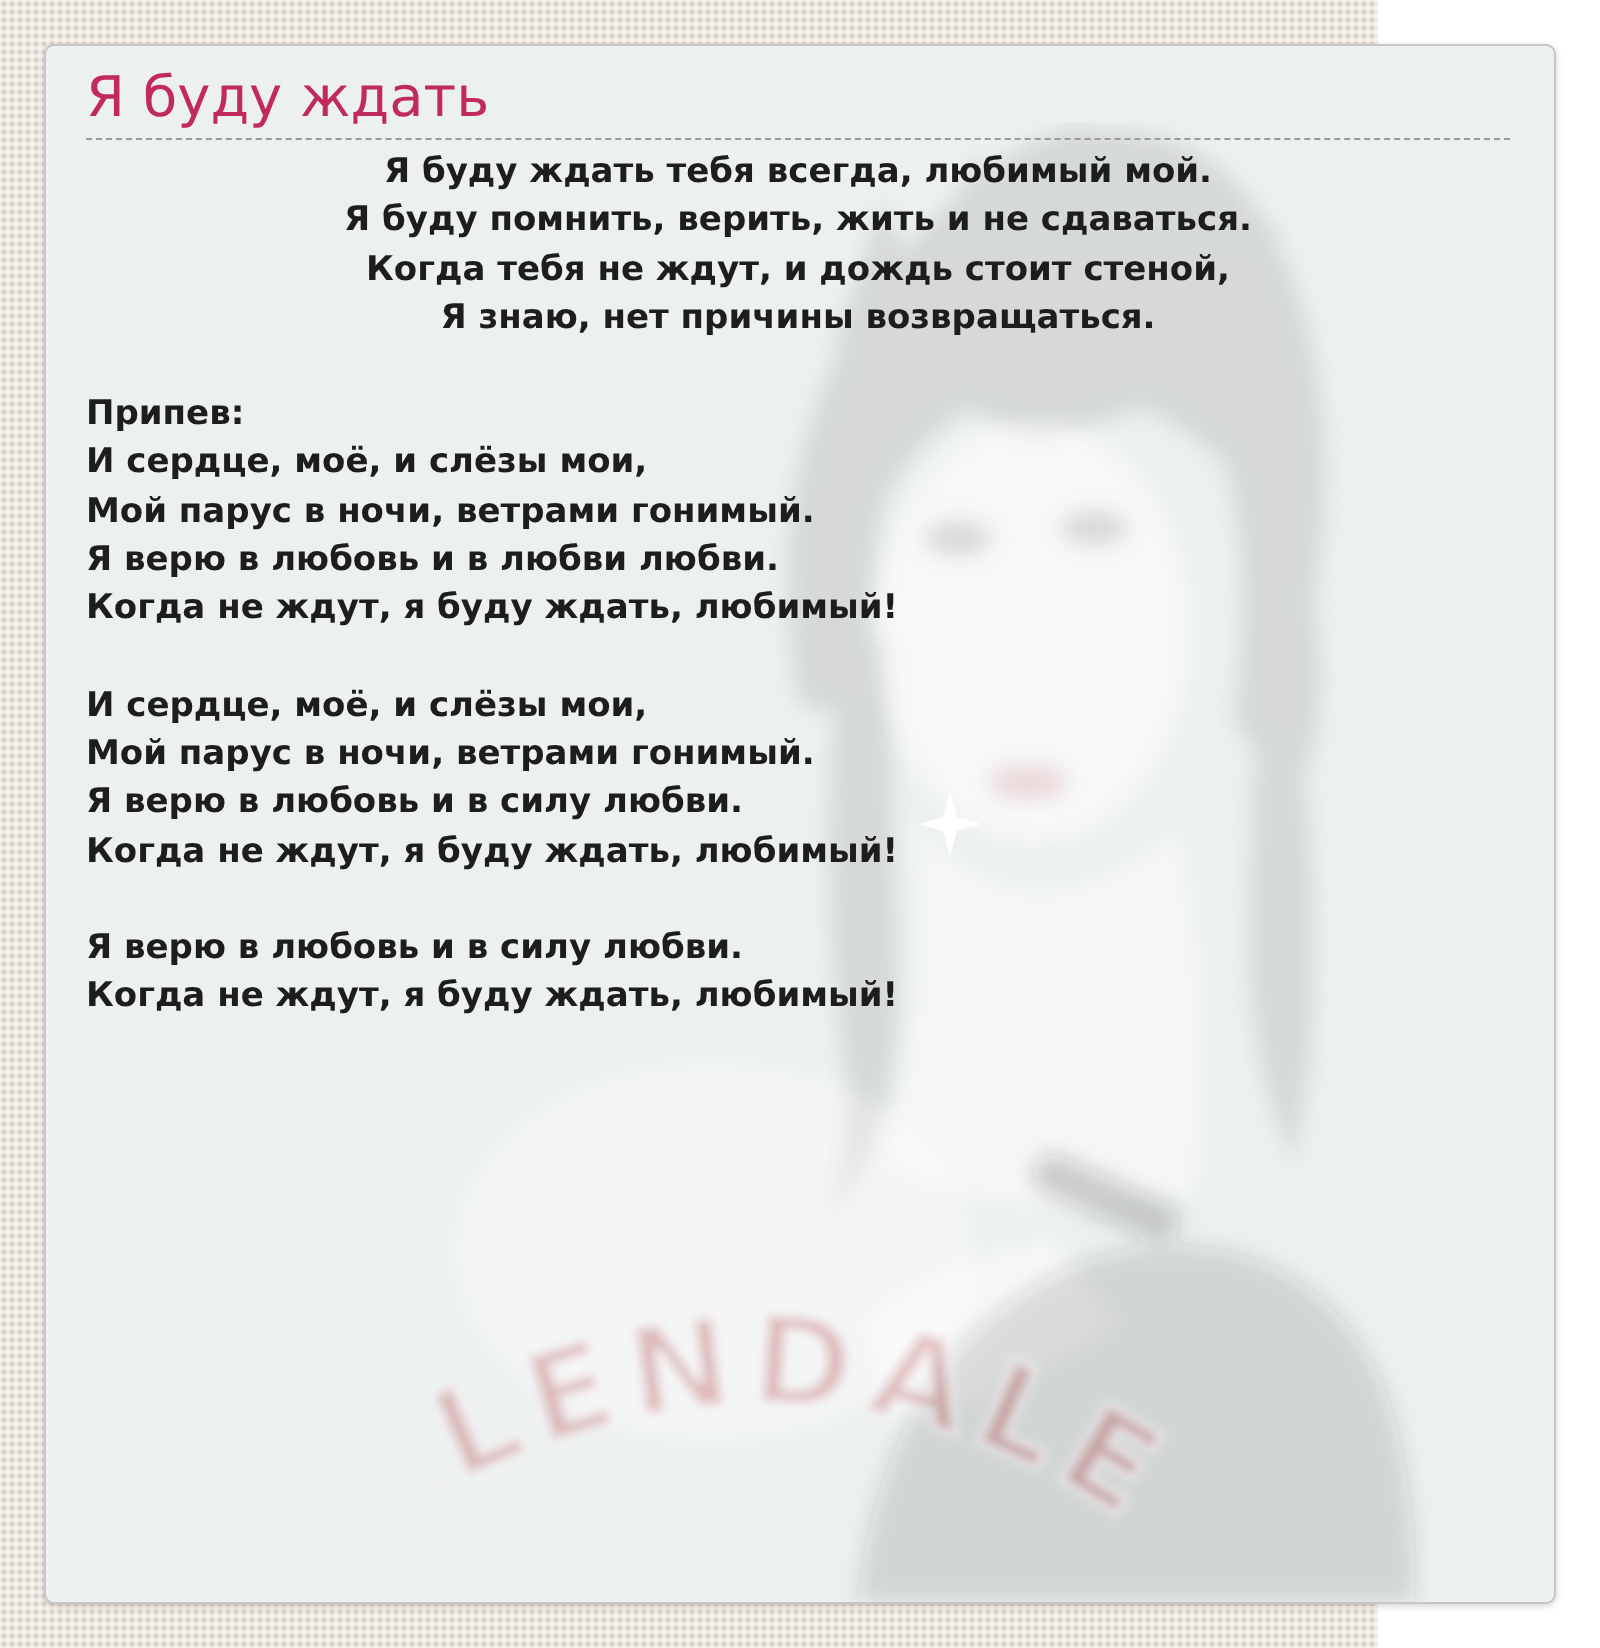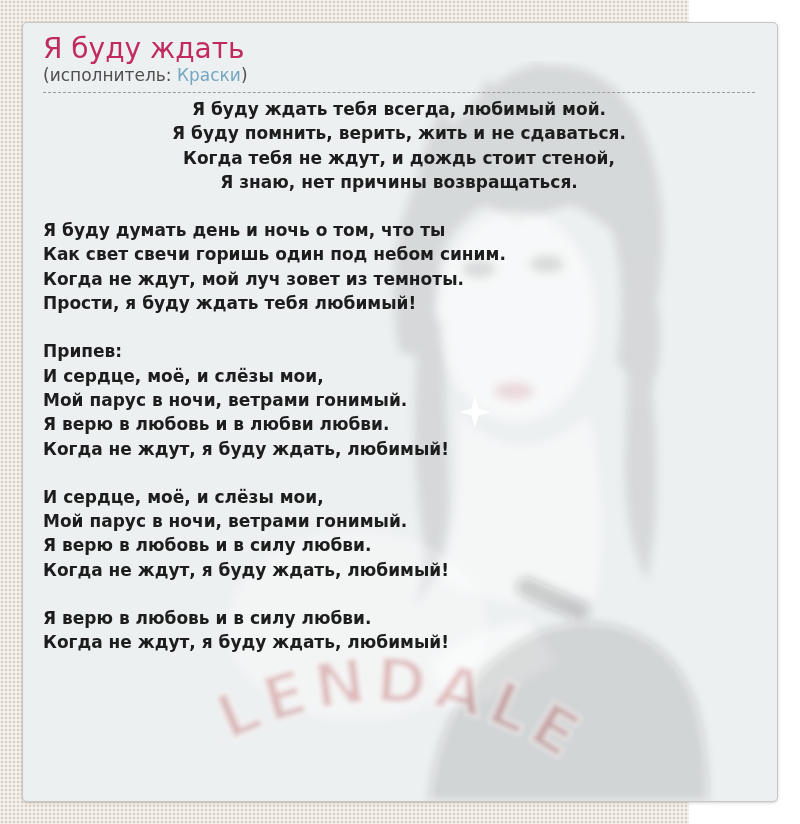--- a/index.html
+++ b/index.html
@@ -116,32 +116,27 @@
       <text filter="url(#softer)" font-family="DejaVu Sans, Liberation Sans, sans-serif" font-size="62" font-weight="bold" letter-spacing="6" fill="#b53a3a" fill-opacity="0.30" stroke="#ffffff" stroke-opacity="0.6" stroke-width="2.5">
         <textPath href="#shirtArc">GLENDALE</textPath>
       </text>
 
       <path d="M258 335 L261.5 347.5 L274 351 L261.5 354.5 L258 367 L254.5 354.5 L242 351 L254.5 347.5 Z" fill="#ffffff" opacity="0.95"></path>
     </svg>
 
     <div class="content">
       <div class="header">
         <h1 class="song-title">Я буду ждать</h1>
-        <div class="artist-line"><span>(исполнитель: </span><a class="artist-link" href="#">Краски</a><span>)</span></div>
       </div>
 
       <div class="lyrics">
         <p>Я буду ждать тебя всегда, любимый мой.
 Я буду помнить, верить, жить и не сдаваться.
 Когда тебя не ждут, и дождь стоит стеной,
 Я знаю, нет причины возвращаться.</p>
-        <p>Я буду думать день и ночь о том, что ты
-Как свет свечи горишь один под небом синим.
-Когда не ждут, мой луч зовет из темноты.
-Прости, я буду ждать тебя любимый!</p>
         <p>Припев:
 И сердце, моё, и слёзы мои,
 Мой парус в ночи, ветрами гонимый.
 Я верю в любовь и в любви любви.
 Когда не ждут, я буду ждать, любимый!</p>
         <p>И сердце, моё, и слёзы мои,
 Мой парус в ночи, ветрами гонимый.
 Я верю в любовь и в силу любви.
 Когда не ждут, я буду ждать, любимый!</p>
         <p>Я верю в любовь и в силу любви.

